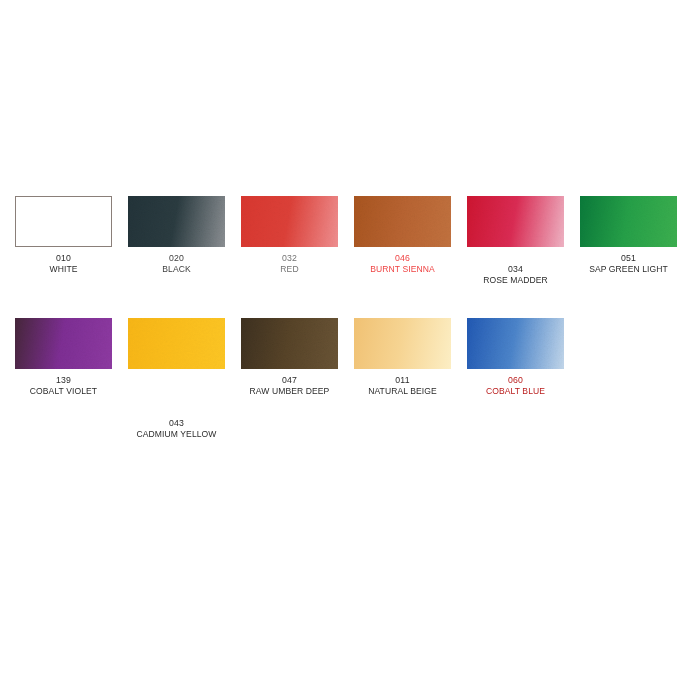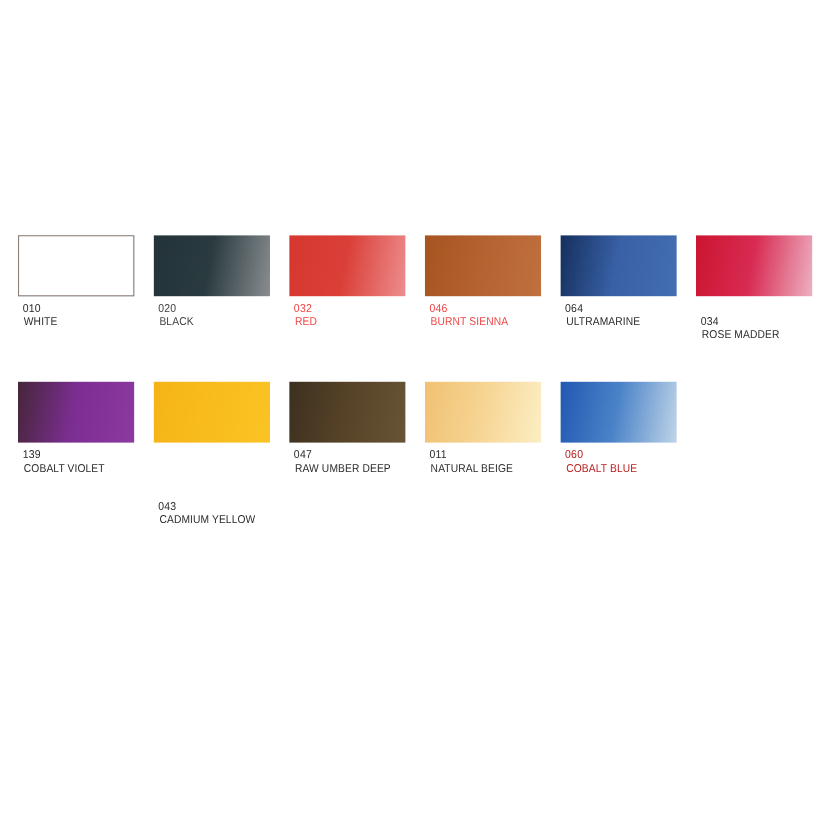--- a/index.html
+++ b/index.html
@@ -63,20 +63,21 @@
   }
 
   .swatch-chip.outlined {
     border: 1px solid #8a7f79;
     width: 95px;
     height: 49px;
   }
 
   .swatch-label {
     width: 97px;
+    text-align: center;
     margin-top: 5px;
     color: #2b2b2b;
     line-height: 1.18;
   }
 
   .swatch-code {
     display: block;
     font-size: 9.5px;
     letter-spacing: 0.2px;
     transform: scaleX(0.92);
@@ -124,21 +125,21 @@
         <div class="swatch-chip">
           <div class="paint" style="background: linear-gradient(100deg, rgb(216, 55, 47) 0%, rgb(220, 64, 56) 48%, rgb(239, 143, 144) 100%);"></div>
           <svg class="grain" width="97" height="51" viewBox="0 0 97 51" preserveAspectRatio="none">
             <filter id="g5">
               <feTurbulence type="fractalNoise" baseFrequency="0.55" numOctaves="3" seed="5"></feTurbulence>
               <feColorMatrix type="saturate" values="0"></feColorMatrix>
             </filter>
             <rect width="97" height="51" filter="url(#g5)" opacity="0.12"></rect>
           </svg>
         </div>
-        <div class="swatch-label" style="color: #ef4444;">
+        <div class="swatch-label" style="color: #737373;">
           <span class="swatch-code">032</span>
           <span class="swatch-name">RED</span>
         </div>
       </div>
       <div class="swatch-cell">
         <div class="swatch-chip">
           <div class="paint" style="background: linear-gradient(100deg, rgb(169, 85, 31) 0%, rgb(184, 99, 49) 48%, rgb(194, 114, 63) 100%);"></div>
           <svg class="grain" width="97" height="51" viewBox="0 0 97 51" preserveAspectRatio="none">
             <filter id="g7">
               <feTurbulence type="fractalNoise" baseFrequency="0.7" numOctaves="3" seed="7"></feTurbulence>
@@ -147,52 +148,52 @@
             <rect width="97" height="51" filter="url(#g7)" opacity="0.22"></rect>
           </svg>
         </div>
         <div class="swatch-label" style="color: #ef4444;">
           <span class="swatch-code">046</span>
           <span class="swatch-name">BURNT SIENNA</span>
         </div>
       </div>
       <div class="swatch-cell">
         <div class="swatch-chip">
-          <div class="paint" style="background: linear-gradient(100deg, rgb(20, 48, 95) 0%, rgb(58, 99, 170) 48%, rgb(69, 113, 182) 100%);"></div>
-          <svg class="grain" width="97" height="51" viewBox="0 0 97 51" preserveAspectRatio="none">
-            <filter id="g8">
-              <feTurbulence type="fractalNoise" baseFrequency="0.9" numOctaves="3" seed="8"></feTurbulence>
-              <feColorMatrix type="saturate" values="0"></feColorMatrix>
-            </filter>
-            <rect width="97" height="51" filter="url(#g8)" opacity="0.38"></rect>
-          </svg>
-        </div>
-        <div class="swatch-label" style="color: rgb(43, 43, 43);">
-          <span class="swatch-code">064</span>
-          <span class="swatch-name">ULTRAMARINE</span>
-        </div>
-      </div>
-      <div class="swatch-cell">
-        <div class="swatch-chip">
           <div class="paint" style="background: linear-gradient(100deg, rgb(205, 21, 48) 0%, rgb(218, 43, 83) 48%, rgb(239, 179, 196) 100%);"></div>
           <svg class="grain" width="97" height="51" viewBox="0 0 97 51" preserveAspectRatio="none">
             <filter id="g9">
               <feTurbulence type="fractalNoise" baseFrequency="0.55" numOctaves="3" seed="9"></feTurbulence>
               <feColorMatrix type="saturate" values="0"></feColorMatrix>
             </filter>
             <rect width="97" height="51" filter="url(#g9)" opacity="0.12"></rect>
           </svg>
         </div>
         <div class="swatch-label" style="color: rgb(43, 43, 43); margin-top: 16px;">
           <span class="swatch-code">034</span>
           <span class="swatch-name">ROSE MADDER</span>
         </div>
       </div>
       <div class="swatch-cell">
         <div class="swatch-chip">
+          <div class="paint" style="background: linear-gradient(100deg, rgb(10, 122, 58) 0%, rgb(37, 160, 72) 48%, rgb(60, 176, 79) 100%);"></div>
+          <svg class="grain" width="97" height="51" viewBox="0 0 97 51" preserveAspectRatio="none">
+            <filter id="g10">
+              <feTurbulence type="fractalNoise" baseFrequency="0.7" numOctaves="3" seed="10"></feTurbulence>
+              <feColorMatrix type="saturate" values="0"></feColorMatrix>
+            </filter>
+            <rect width="97" height="51" filter="url(#g10)" opacity="0.22"></rect>
+          </svg>
+        </div>
+        <div class="swatch-label" style="color: rgb(43, 43, 43);">
+          <span class="swatch-code">051</span>
+          <span class="swatch-name">SAP GREEN LIGHT</span>
+        </div>
+      </div>
+      <div class="swatch-cell">
+        <div class="swatch-chip">
           <div class="paint" style="background: linear-gradient(100deg, rgb(70, 38, 58) 0%, rgb(126, 46, 148) 48%, rgb(142, 58, 162) 100%);"></div>
           <svg class="grain" width="97" height="51" viewBox="0 0 97 51" preserveAspectRatio="none">
             <filter id="g11">
               <feTurbulence type="fractalNoise" baseFrequency="0.7" numOctaves="3" seed="11"></feTurbulence>
               <feColorMatrix type="saturate" values="0"></feColorMatrix>
             </filter>
             <rect width="97" height="51" filter="url(#g11)" opacity="0.22"></rect>
           </svg>
         </div>
         <div class="swatch-label" style="color: rgb(43, 43, 43);">

